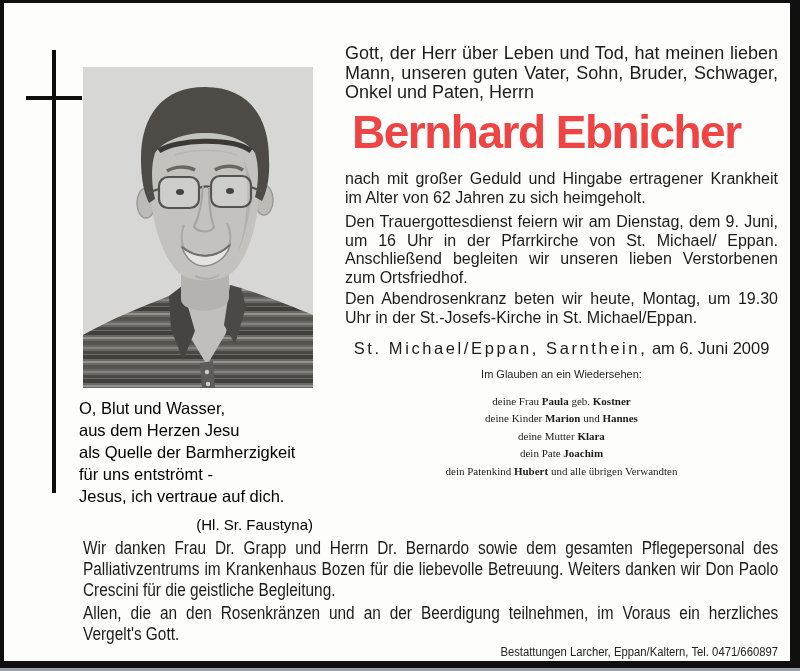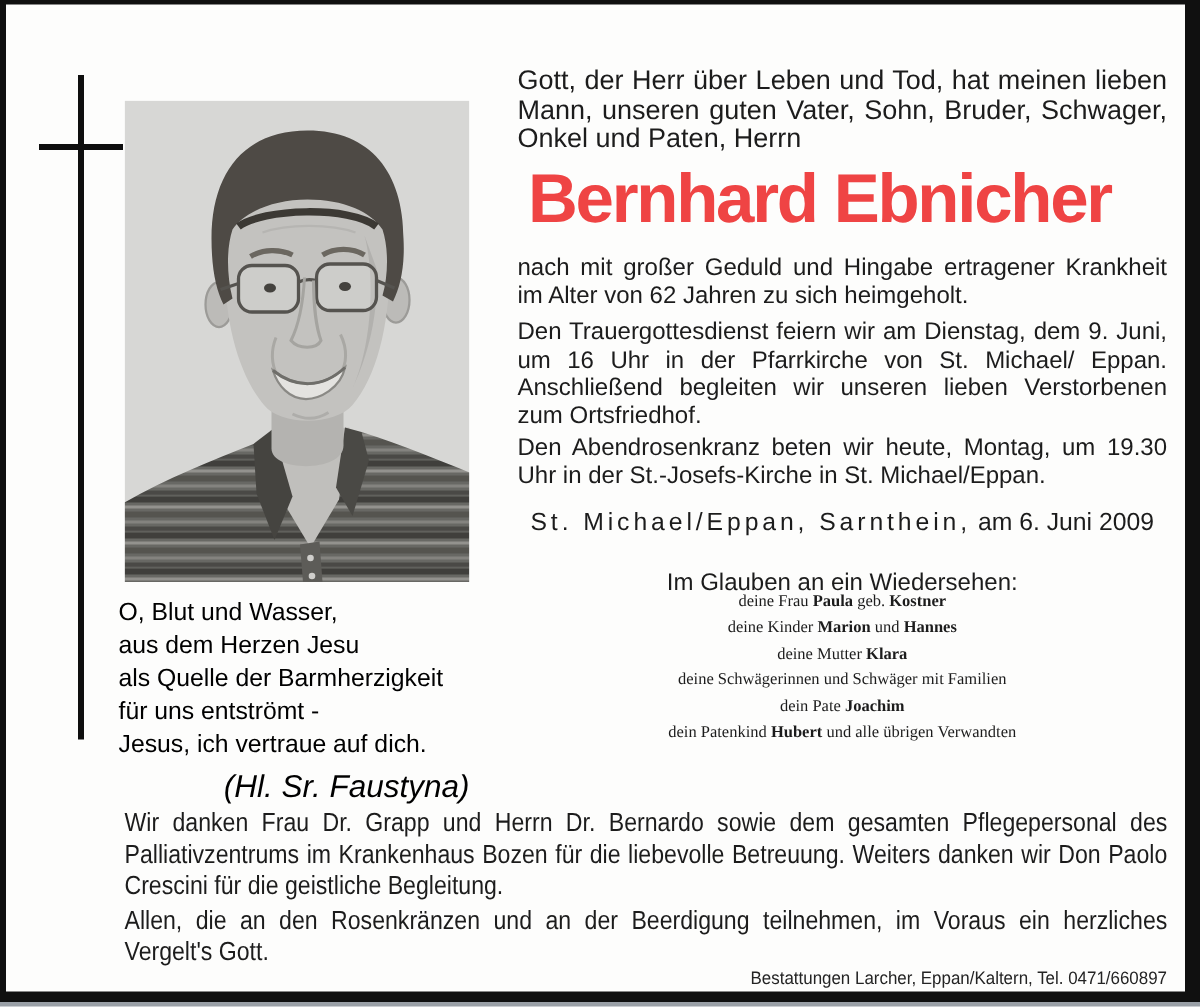--- a/index.html
+++ b/index.html
@@ -24,36 +24,36 @@
   
   .cross-v { position:absolute; left:52px; top:50px; width:4px; height:443px; background:#0e0e0e; }
   .cross-h { position:absolute; left:26px; top:96px; width:56px; height:4px; background:#0e0e0e; }
   
   .photo { position:absolute; left:83px; top:67px; width:230px; height:321px; overflow:hidden; }
   
   .poem {
     position:absolute; left:79px; top:397px; width:234px;
     font-size:16.5px; line-height:22px; color:#000000;
   }
-  .poem .attr { text-align:right; margin-top:7px; font-size:21px;font-style:italic; }
+  .poem .attr { text-align:right; margin-top:7px; font-size:15px; }
   
   .col { position:absolute; left:345px; width:433px;text-align:center; }
   .intro   { top:44px;  font-size:18px; line-height:19.5px; text-align:justify; }
   .name    {
     position:absolute; left:352px; top:105px; width:426px;
     font-size:46px; font-weight:bold; letter-spacing:-1.5px;
     white-space:nowrap; color:#ef4444;
   }
   .para { font-size:16px; line-height:18.5px; text-align:justify; hyphens:manual; -webkit-hyphens:manual; }
   .death   { top:170px; }
   .service { top:213px; }
   .rosary  { top:290px; }
   .dateline { top:339px; font-size:16.5px; white-space:nowrap; }
   .dateline .spaced { letter-spacing:2.6px; }
-  .faith   { top:368px; font-size:16px;margin-top:12px; }
+  .faith   { top:368px; font-size:11px; }
   .family  { top:393px; font-size:11px; line-height:17.4px;font-family:Liberation Serif, serif; }
   .family .bold, .fline .bold { font-weight:bold; }
   
   .condensed {
     position:absolute; left:83px; width:790px;
     transform:scaleX(0.88); transform-origin:0 0;
     font-size:17.5px; line-height:21px; text-align:justify;
   }
   .thanks { top:538px; }
   .allen  { top:603px; }
@@ -138,21 +138,20 @@
   <p class="col para rosary">Den Abendrosenkranz beten wir heute, Montag, um 19.30 Uhr in der St.-Josefs-Kirche in St. Michael/Eppan.</p>
 
   <p class="col dateline"><span class="spaced">St. Michael/Eppan, Sarnthein,</span><span> am 6. Juni 2009</span></p>
 
   <p class="col faith">Im Glauben an ein Wiedersehen:</p>
 
   <div class="col family">
     <div class="fline"><span>deine Frau </span><span class="bold">Paula</span><span> geb. </span><span class="bold">Kostner</span></div>
     <div class="fline"><span>deine Kinder </span><span class="bold">Marion</span><span> und </span><span class="bold">Hannes</span></div>
     <div class="fline"><span>deine Mutter </span><span class="bold">Klara</span></div>
-    <div class="fline"><span>deine Schwägerinnen und Schwäger mit Familien</span></div>
     <div class="fline"><span>dein Pate </span><span class="bold">Joachim</span></div>
     <div class="fline"><span>dein Patenkind </span><span class="bold">Hubert</span><span> und alle übrigen Verwandten</span></div>
   </div>
 
   <p class="condensed thanks">Wir danken Frau Dr. Grapp und Herrn Dr. Bernardo sowie dem gesamten Pflegepersonal des Palliativzentrums im Krankenhaus Bozen für die liebevolle Betreuung. Weiters danken wir Don Paolo Crescini für die geistliche Begleitung.</p>
   <p class="condensed allen">Allen, die an den Rosenkränzen und an der Beerdigung teilnehmen, im Voraus ein herzliches Vergelt's Gott.</p>
 
   <p class="footer">Bestattungen Larcher, Eppan/Kaltern, Tel. 0471/660897</p>
 
   <div class="frame"></div>

